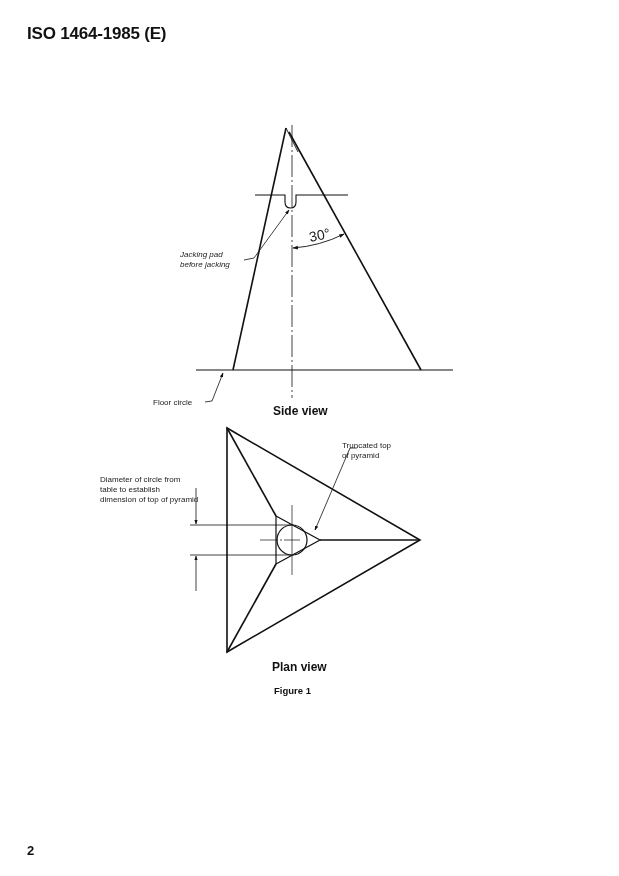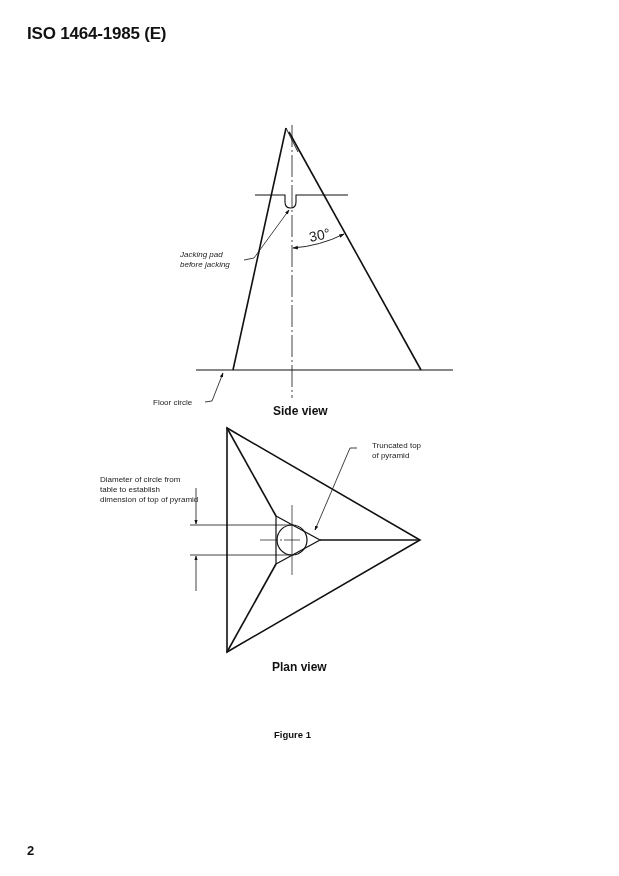--- a/index.html
+++ b/index.html
@@ -69,22 +69,22 @@
     <path d="M357,448 L350,448 L315,530" stroke-width="0.8" marker-end="url(#arrow)"></path>
   </g>
 </svg>
 
 <div class="label" style="left:309px; top:228px; font-size:14px; line-height:14px; transform:rotate(-12deg);">30°</div>
 <div class="label" style="left:180px; top:250px;font-style:italic;">Jacking pad
 before jacking</div>
 <div class="label" style="left:153px; top:398px;">Floor circle</div>
 <div class="caption" style="left:273px; top:404px;">Side view</div>
 
-<div class="label" style="left:372px; top:441px;">Truncated top
+<div class="label" style="left:342px; top:441px;">Truncated top
 of pyramid</div>
 <div class="label" style="left:100px; top:475px;">Diameter of circle from
 table to establish
 dimension of top of pyramid</div>
 <div class="caption" style="left:272px; top:660px;">Plan view</div>
 
-<div class="figure-caption" style="left:274px; top:729px;text-align:center;">Figure 1</div>
+<div class="figure-caption" style="left:274px; top:685px;text-align:center;">Figure 1</div>
 
 <div class="page-number">2</div>
 
 </body></html>

